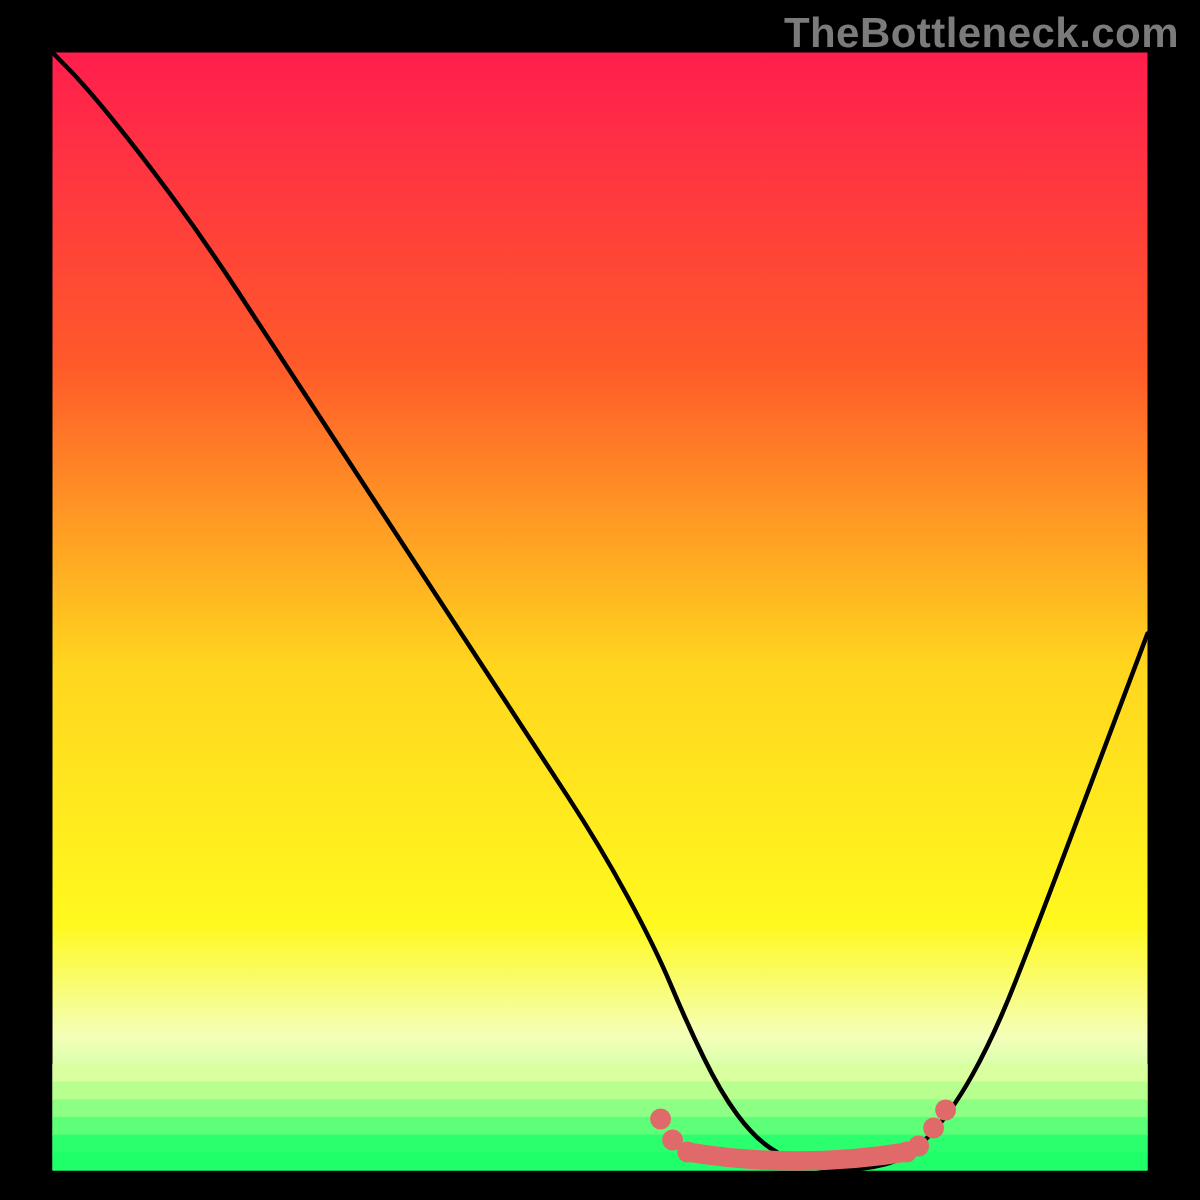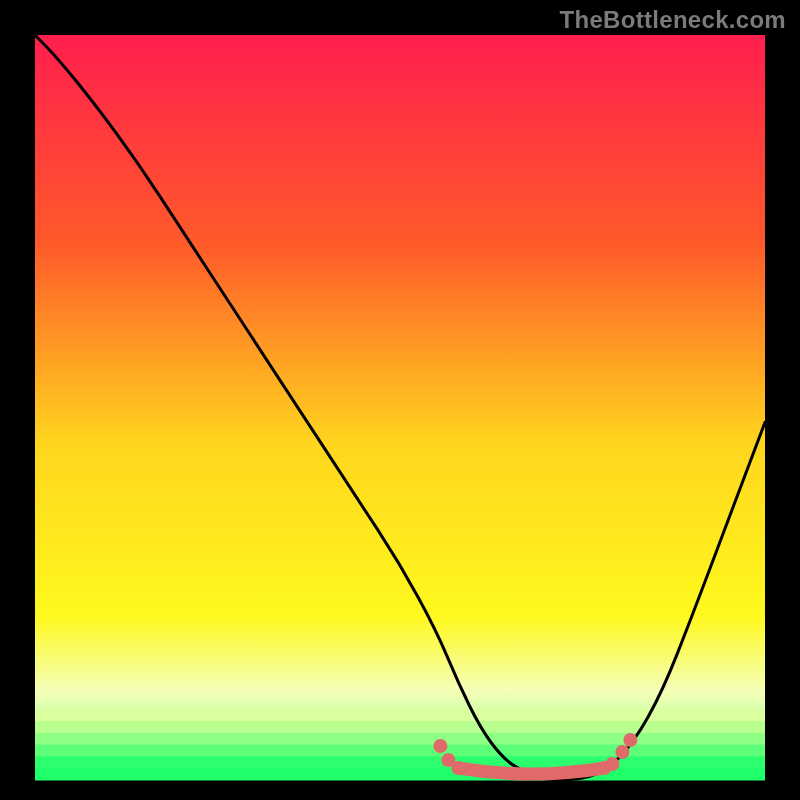--- a/index.html
+++ b/index.html
@@ -15,21 +15,21 @@
     position: relative;
     width: 800px;
     height: 800px;
     background: #000;
   }
   .watermark {
     position: absolute;
     top: 6px;
     right: 14px;
     color: #7b7b7b;
-    font-size: 24px;
+    font-size: 28px;
     font-weight: 600;
     letter-spacing: 0.3px;
     z-index: 4;
   }
   svg {
     position: absolute;
     top: 0;
     left: 0;
   }
 </style>

